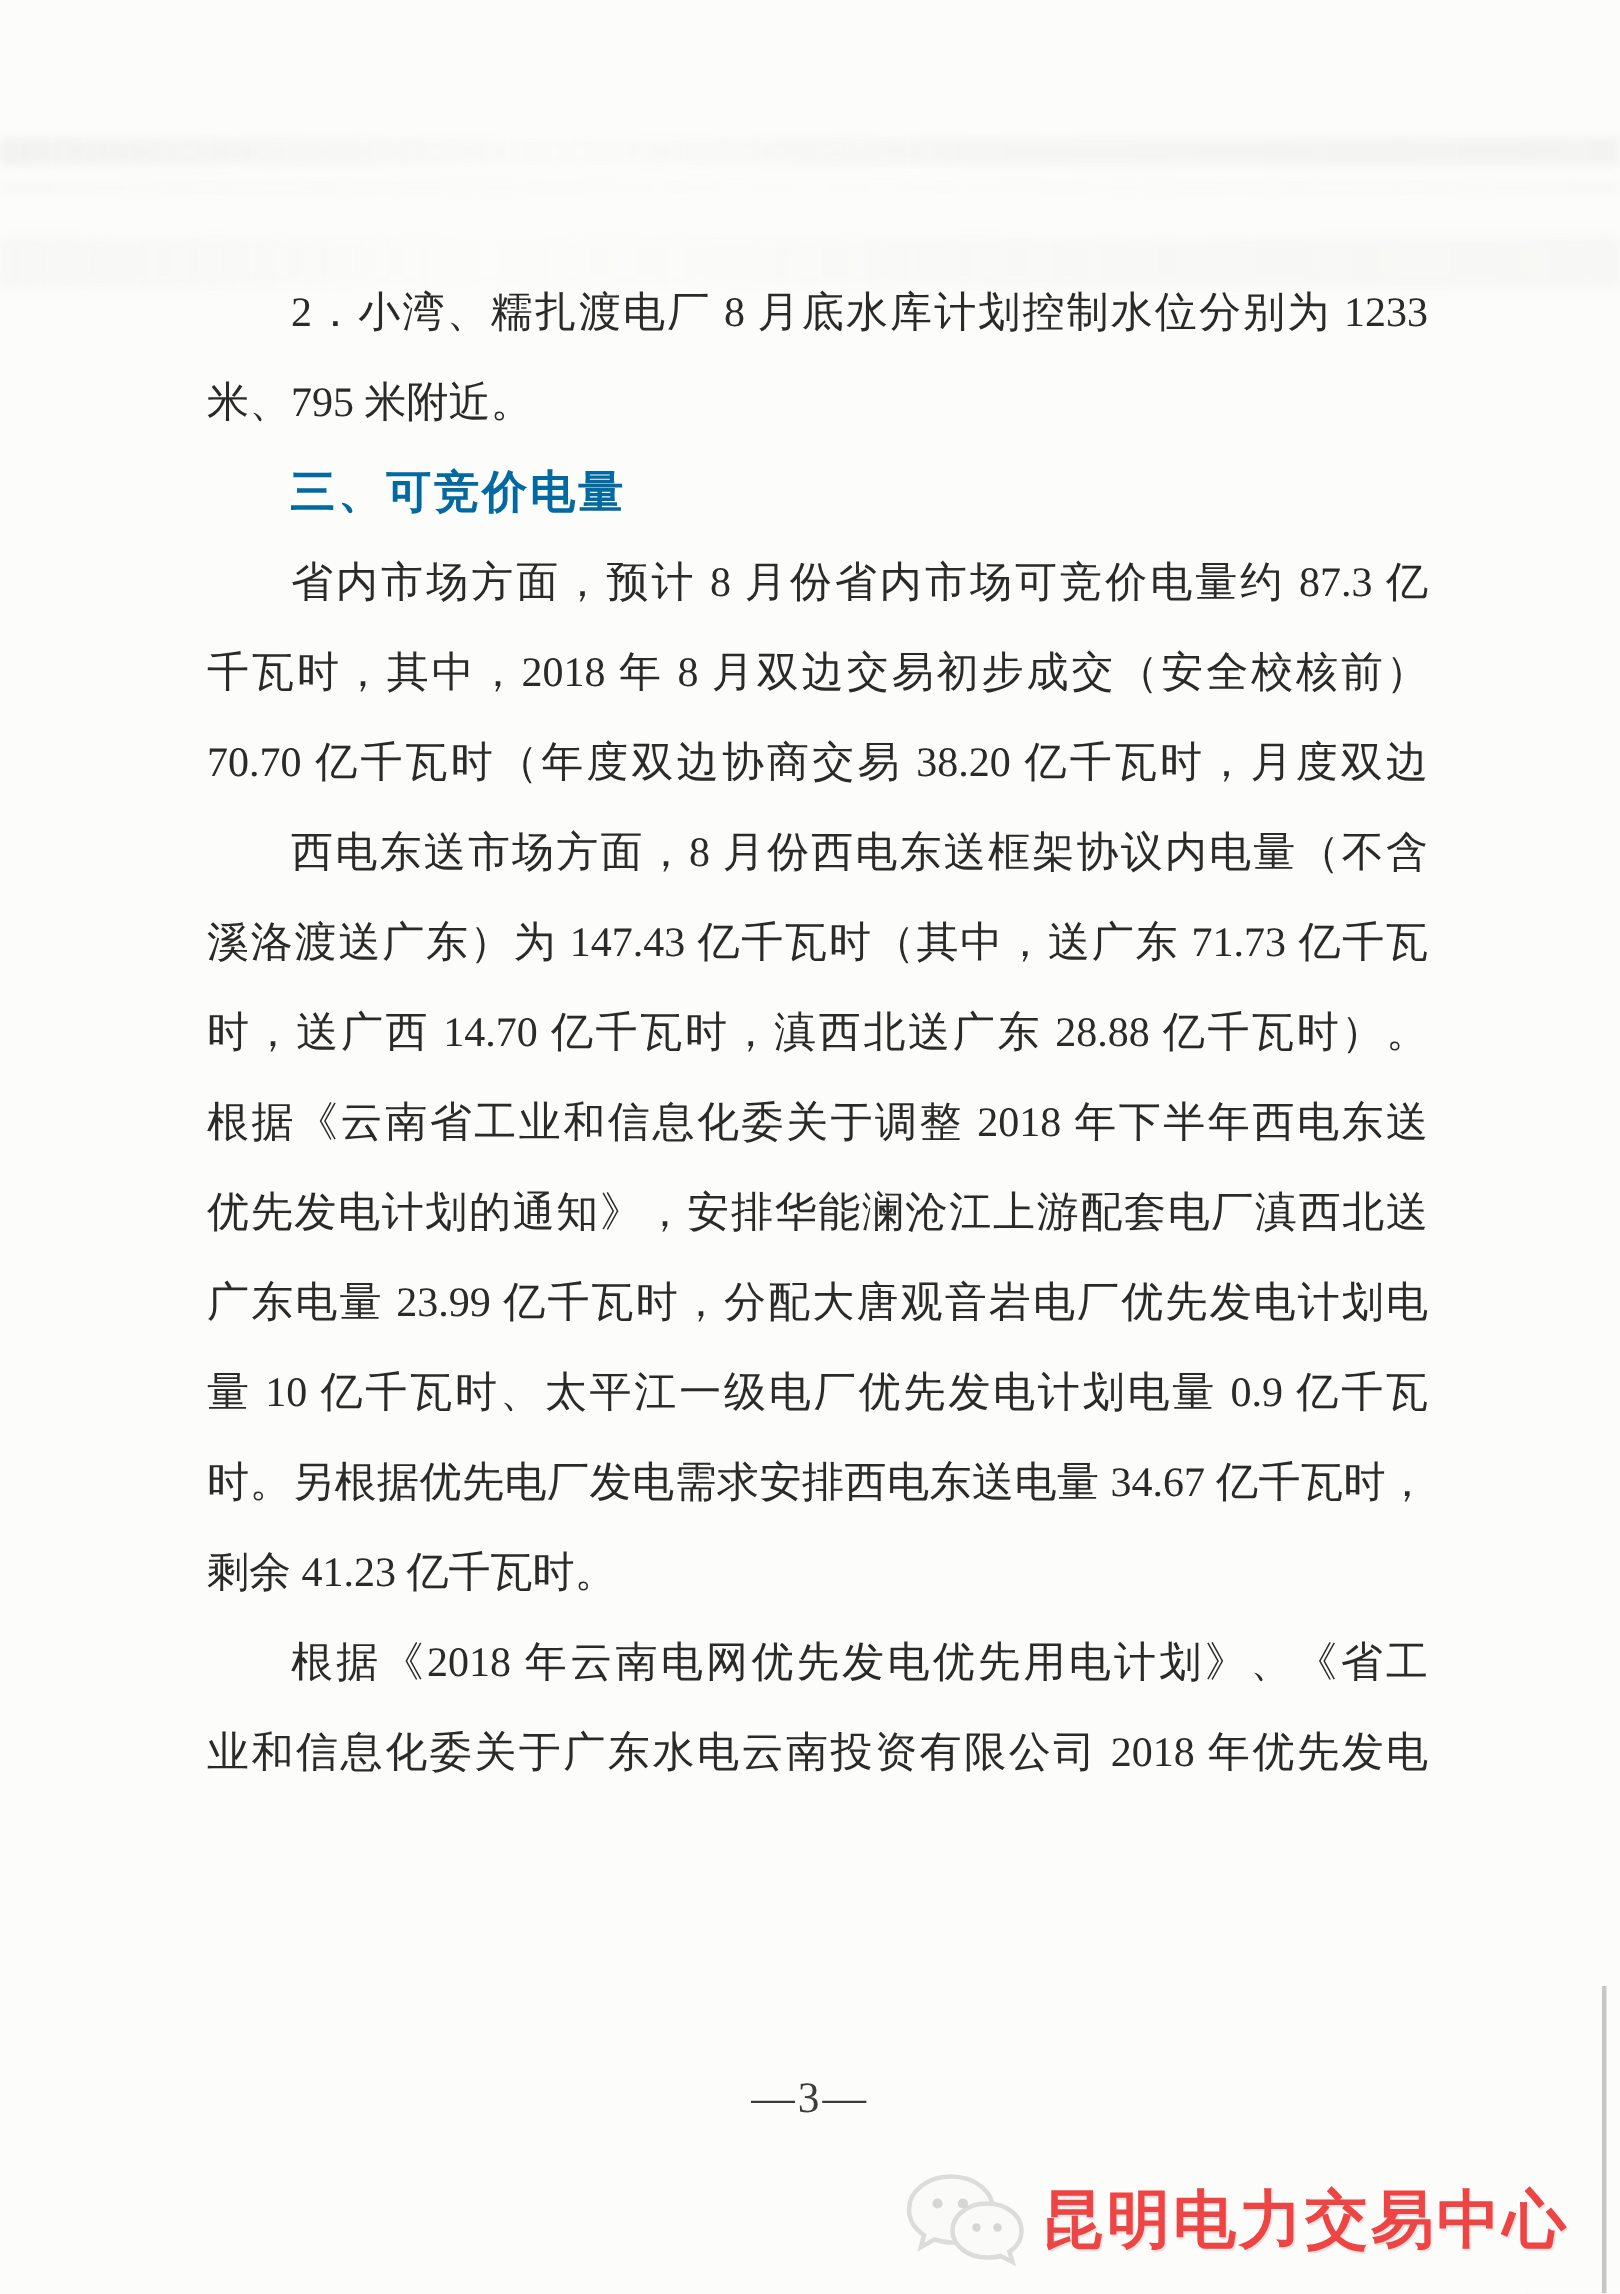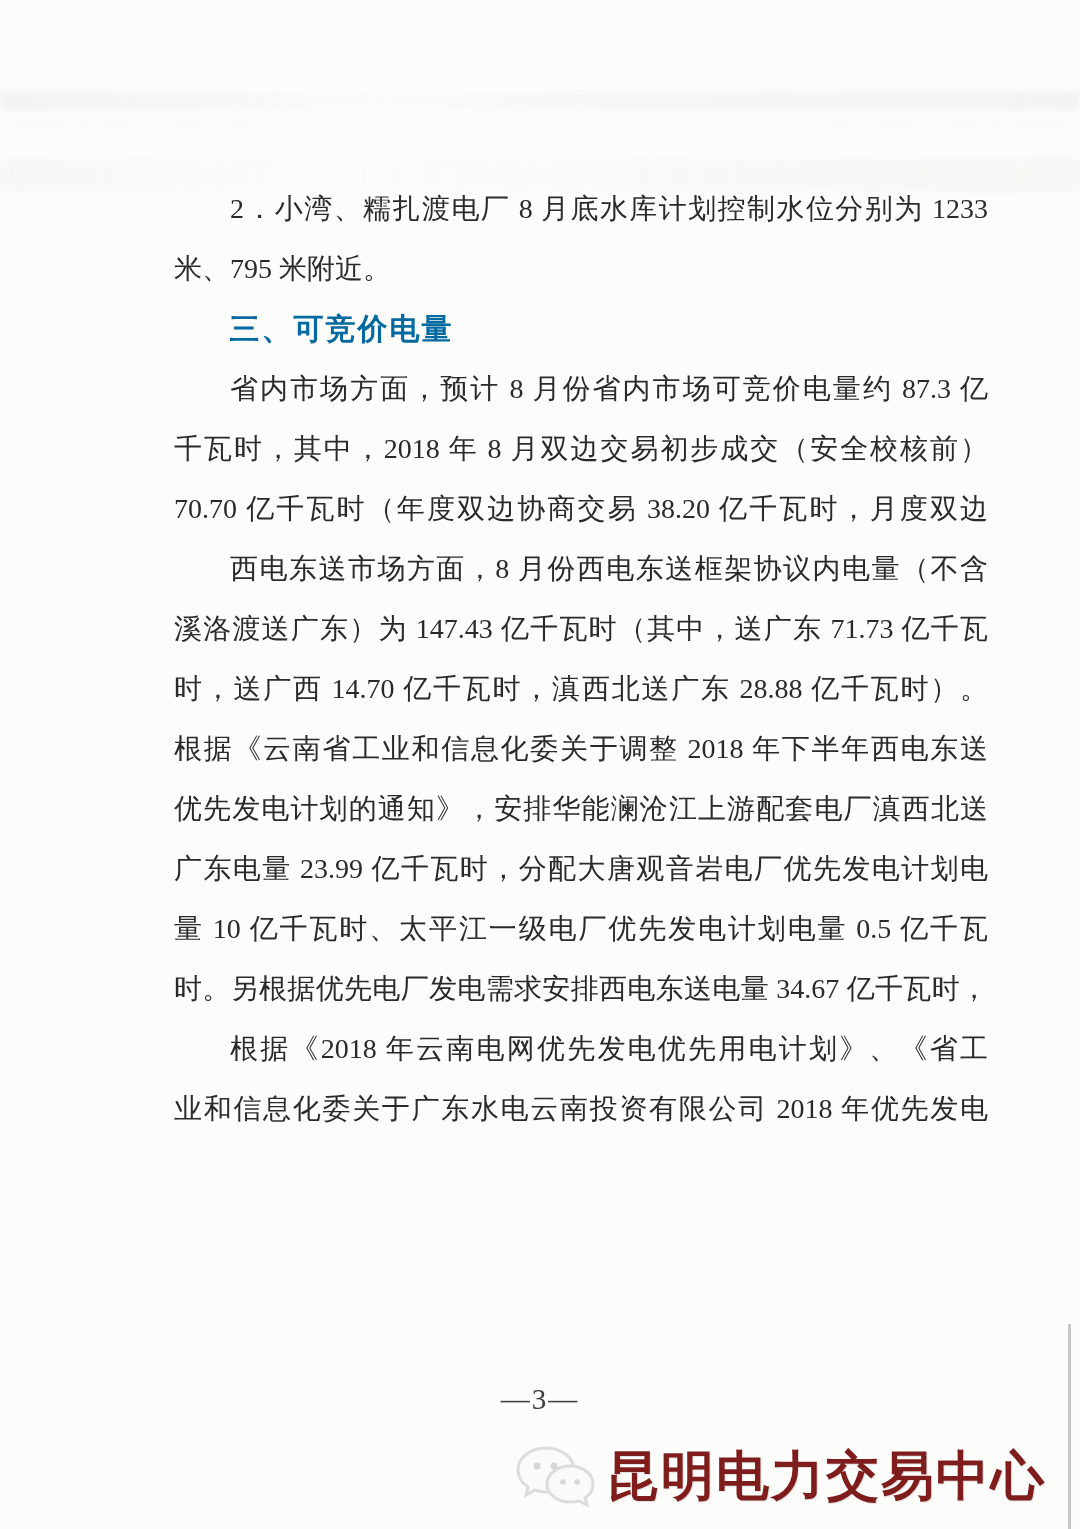--- a/index.html
+++ b/index.html
@@ -31,21 +31,21 @@
                 rgba(205,205,203,.16) 70%, rgba(200,200,198,.20));
     filter: blur(4px); opacity:.5;
   }
   .smudge-3 {
     top: 120px; height: 10px;
     background: linear-gradient(90deg, rgba(210,210,208,.12), rgba(230,230,228,.03) 50%, rgba(210,210,208,.12));
     filter: blur(3px); opacity:.5;
   }
   .content {
     position: absolute;
-    left: 138px; top: 179px; width: 814px; margin-left: 36px;
+    left: 138px; top: 179px; width: 814px;
   }
   .line {
     margin: 0; height: 60px; line-height: 60px;
     font-size: 28px; color: #2a2a2a;
     text-align: justify; text-align-last: justify;
     overflow: hidden; white-space: nowrap;
   }
   .line.end { text-align-last: left; }
   .line.indent { text-indent: 2em; }
   .line.heading {
@@ -62,22 +62,22 @@
     letter-spacing: 2px;
   }
   .watermark {
     position: absolute;
     right: 34px; bottom: 16px;
     display: flex; align-items: center; gap: 10px;
     color: #e2e2e1;
   }
   .watermark .brand {
     font-family: "DejaVu Sans", "Liberation Sans", sans-serif;
-    font-size: 53px; font-weight: 700;
-    color: #7f1d1d;
+    font-size: 42px; font-weight: 700;
+    color: #ef4444;
     text-shadow: 1px 1px 1px rgba(200,200,198,.55), -1px -1px 1px rgba(255,255,255,.9);
     letter-spacing: 2px;
     white-space: nowrap;
   }
   .wechat-icon { display: block; }
   .scan-edge-line {
     position: absolute;
     left: 1068px; top: 1324px;
     width: 3px; height: 205px;
     background: #c7c7c5;
@@ -98,22 +98,23 @@
     <p class="line heading">三、可竞价电量</p>
     <p class="line indent">省内市场方面，预计 8 月份省内市场可竞价电量约 87.3 亿</p>
     <p class="line">千瓦时，其中，2018 年 8 月双边交易初步成交（安全校核前）</p>
     <p class="line">70.70 亿千瓦时（年度双边协商交易 38.20 亿千瓦时，月度双边</p>
     <p class="line indent">西电东送市场方面，8 月份西电东送框架协议内电量（不含</p>
     <p class="line">溪洛渡送广东）为 147.43 亿千瓦时（其中，送广东 71.73 亿千瓦</p>
     <p class="line">时，送广西 14.70 亿千瓦时，滇西北送广东 28.88 亿千瓦时）。</p>
     <p class="line">根据《云南省工业和信息化委关于调整 2018 年下半年西电东送</p>
     <p class="line">优先发电计划的通知》，安排华能澜沧江上游配套电厂滇西北送</p>
     <p class="line">广东电量 23.99 亿千瓦时，分配大唐观音岩电厂优先发电计划电</p>
-    <p class="line">量 10 亿千瓦时、太平江一级电厂优先发电计划电量 0.5 亿千瓦</p>
+    <p class="line">量 10 亿千瓦时、太平江一级电厂优先发电计划电量 0.9 亿千瓦</p>
     <p class="line">时。另根据优先电厂发电需求安排西电东送电量 34.67 亿千瓦时，</p>
+    <p class="line end">剩余 41.23 亿千瓦时。</p>
     <p class="line indent">根据《2018 年云南电网优先发电优先用电计划》、《省工</p>
     <p class="line">业和信息化委关于广东水电云南投资有限公司 2018 年优先发电</p>
   </div>
 
   <div class="page-number">—3—</div>
 
   <div class="watermark">
     <span>
       <svg class="wechat-icon" width="84" height="66" viewBox="0 0 84 66">
         <g fill="none" stroke="#dcdcda" stroke-width="3">

